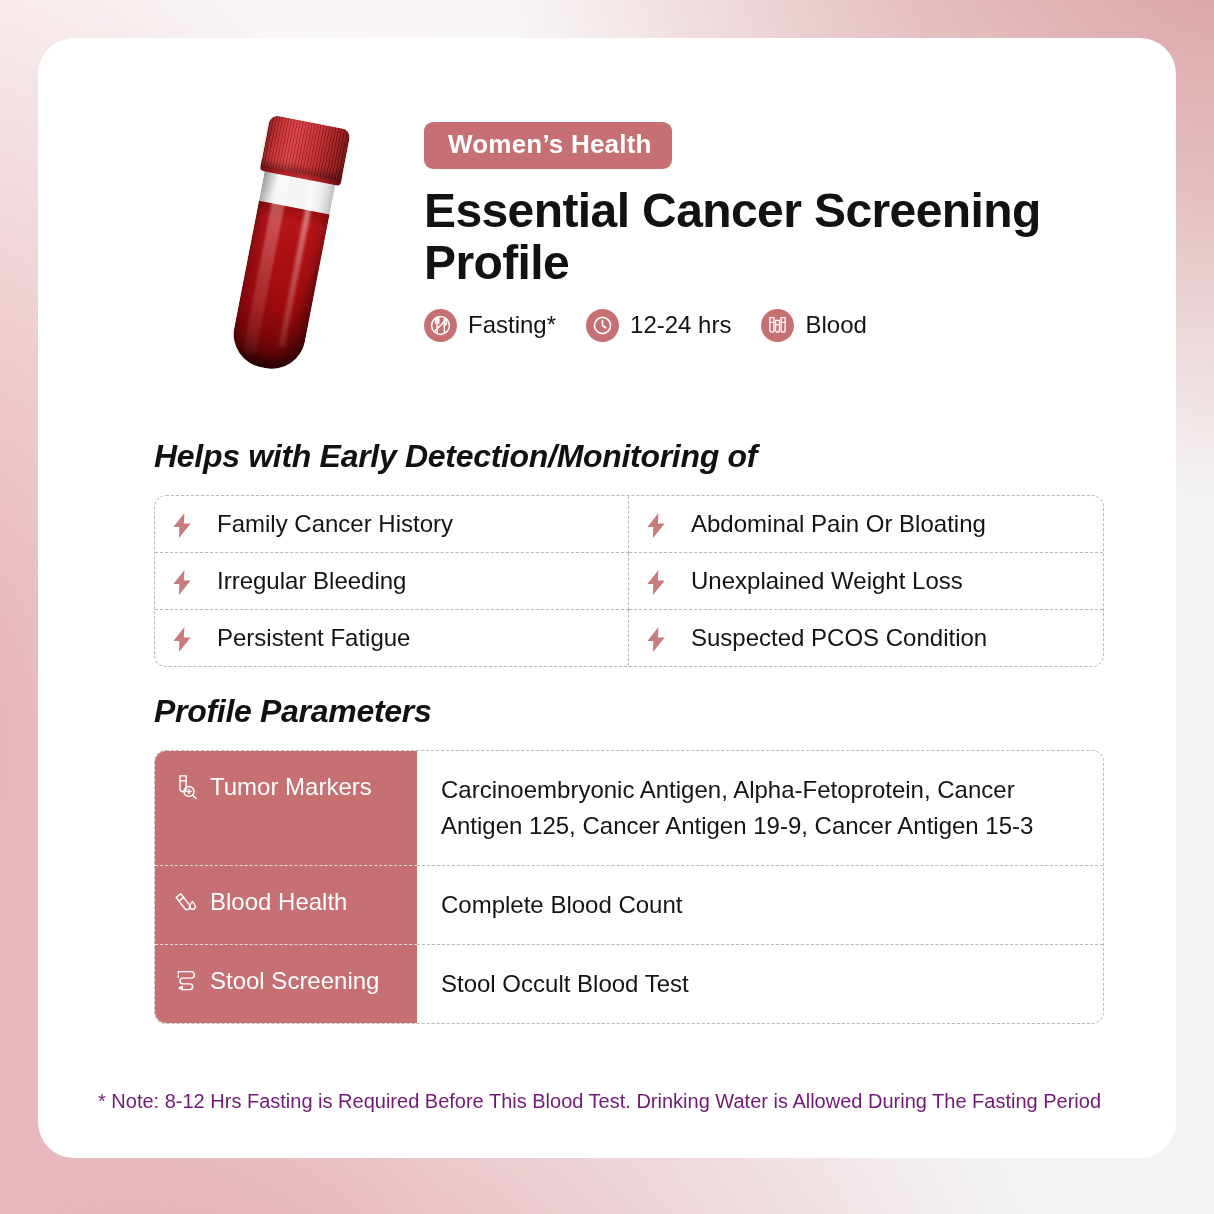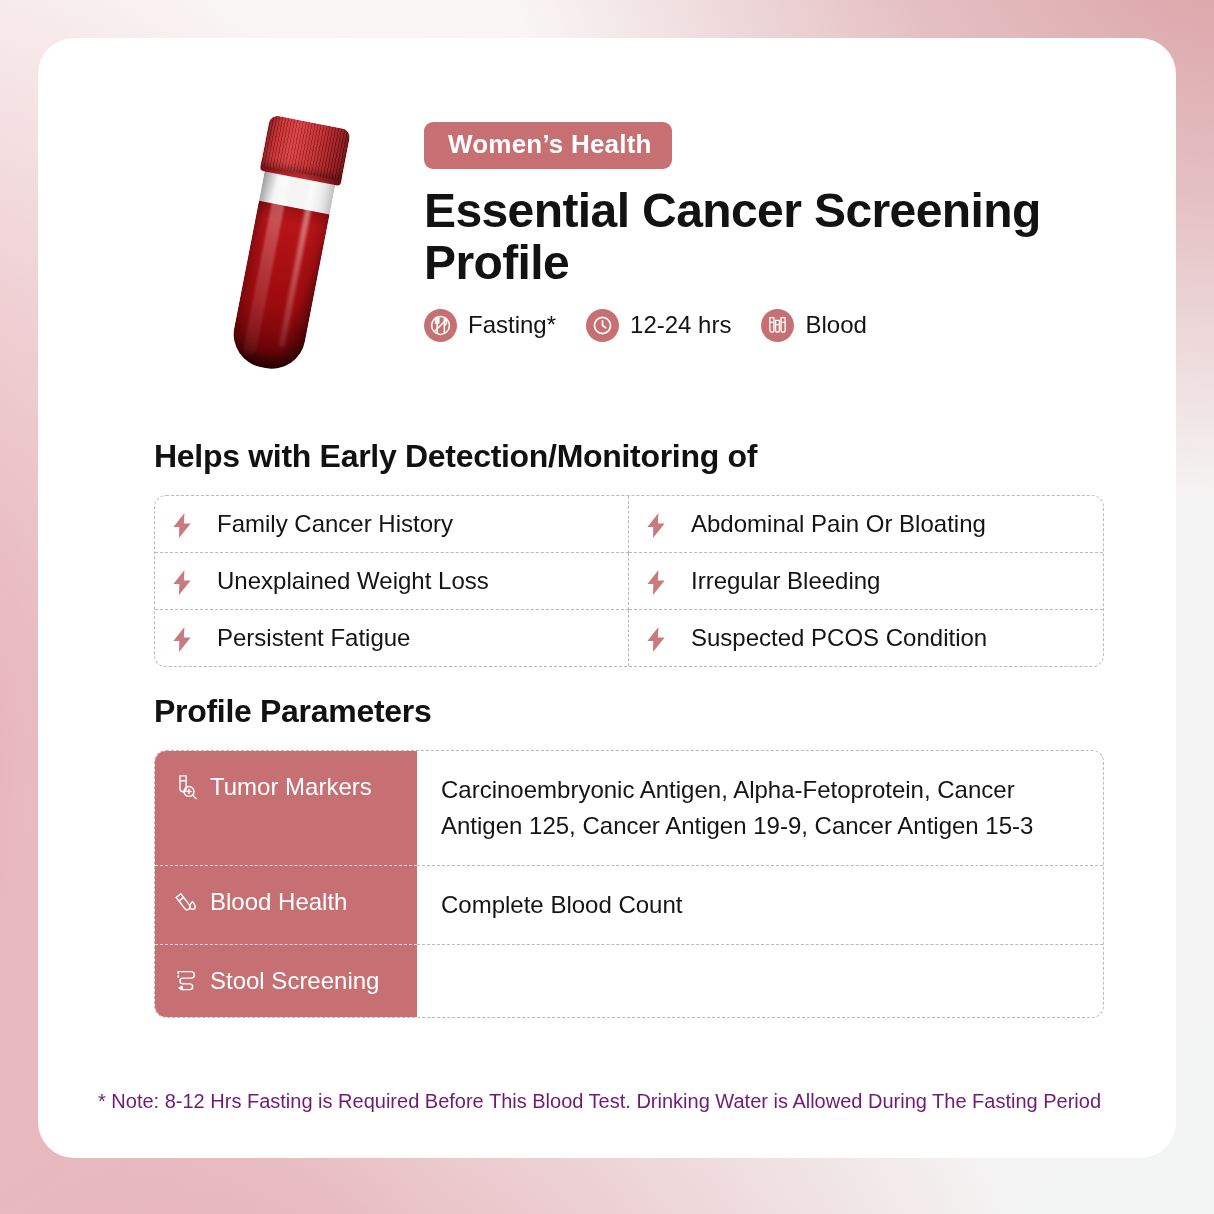--- a/index.html
+++ b/index.html
@@ -176,20 +176,21 @@
     white-space: nowrap;
   }
 
   
   .section { position: absolute; left: 116px; right: 72px; }
   .sec-title {
     font-size: 32px;
     font-weight: bold;
     color: #111111;
     letter-spacing: -0.3px;
+    font-style: italic;
   }
 
   #helps { top: 400px; }
   #params { top: 655px; }
 
   .grid {
     margin-top: 20px;
     display: grid;
     grid-template-columns: 1fr 1fr;
     border: 1.6px dashed #b9b9b9;
@@ -336,28 +337,28 @@
         <svg class="bolt" viewBox="0 0 16 22">
             <path d="M9.7 0 0 12.3h5.2L4.9 22 15.2 9.2H9.2z" fill="#c97a7d"></path>
           </svg>
         <span class="cell-label">Abdominal Pain Or Bloating</span>
       </div>
 
       <div class="cell">
         <svg class="bolt" viewBox="0 0 16 22">
             <path d="M9.7 0 0 12.3h5.2L4.9 22 15.2 9.2H9.2z" fill="#c97a7d"></path>
           </svg>
+        <span class="cell-label">Irregular Bleeding</span>
+      </div>
+
+      <div class="cell">
+        <svg class="bolt" viewBox="0 0 16 22">
+            <path d="M9.7 0 0 12.3h5.2L4.9 22 15.2 9.2H9.2z" fill="#c97a7d"></path>
+          </svg>
         <span class="cell-label">Unexplained Weight Loss</span>
-      </div>
-
-      <div class="cell">
-        <svg class="bolt" viewBox="0 0 16 22">
-            <path d="M9.7 0 0 12.3h5.2L4.9 22 15.2 9.2H9.2z" fill="#c97a7d"></path>
-          </svg>
-        <span class="cell-label">Irregular Bleeding</span>
       </div>
 
       <div class="cell">
         <svg class="bolt" viewBox="0 0 16 22">
             <path d="M9.7 0 0 12.3h5.2L4.9 22 15.2 9.2H9.2z" fill="#c97a7d"></path>
           </svg>
         <span class="cell-label">Persistent Fatigue</span>
       </div>
 
       <div class="cell">
@@ -400,19 +401,20 @@
       <div class="pval">Complete Blood Count</div>
 
       <div class="pcat last">
         <svg class="pico" viewBox="0 0 24 26" fill="none" stroke="#ffffff" stroke-width="1.5" stroke-linecap="round" stroke-linejoin="round">
           <path d="M3.4 3.2h13.4a3.4 3.4 0 0 1 0 6.8H8.2a3 3 0 0 0 0 6h7.2a3 3 0 0 1 0 6H7.6"></path>
           <path d="M3.4 3.2v7.6" stroke-dasharray="2 2"></path>
           <path d="M7.6 22v-3.4l-3.2 1.7z"></path>
         </svg>
         <span class="pcat-label">Stool Screening</span>
       </div>
+      <div class="pval last">Stool Occult Blood Test</div>
 
     </div>
   </div>
 
   <div class="footer">* Note: 8-12 Hrs Fasting is Required Before This Blood Test. Drinking Water is Allowed During The Fasting Period</div>
 
 </div>
 
 </body></html>

